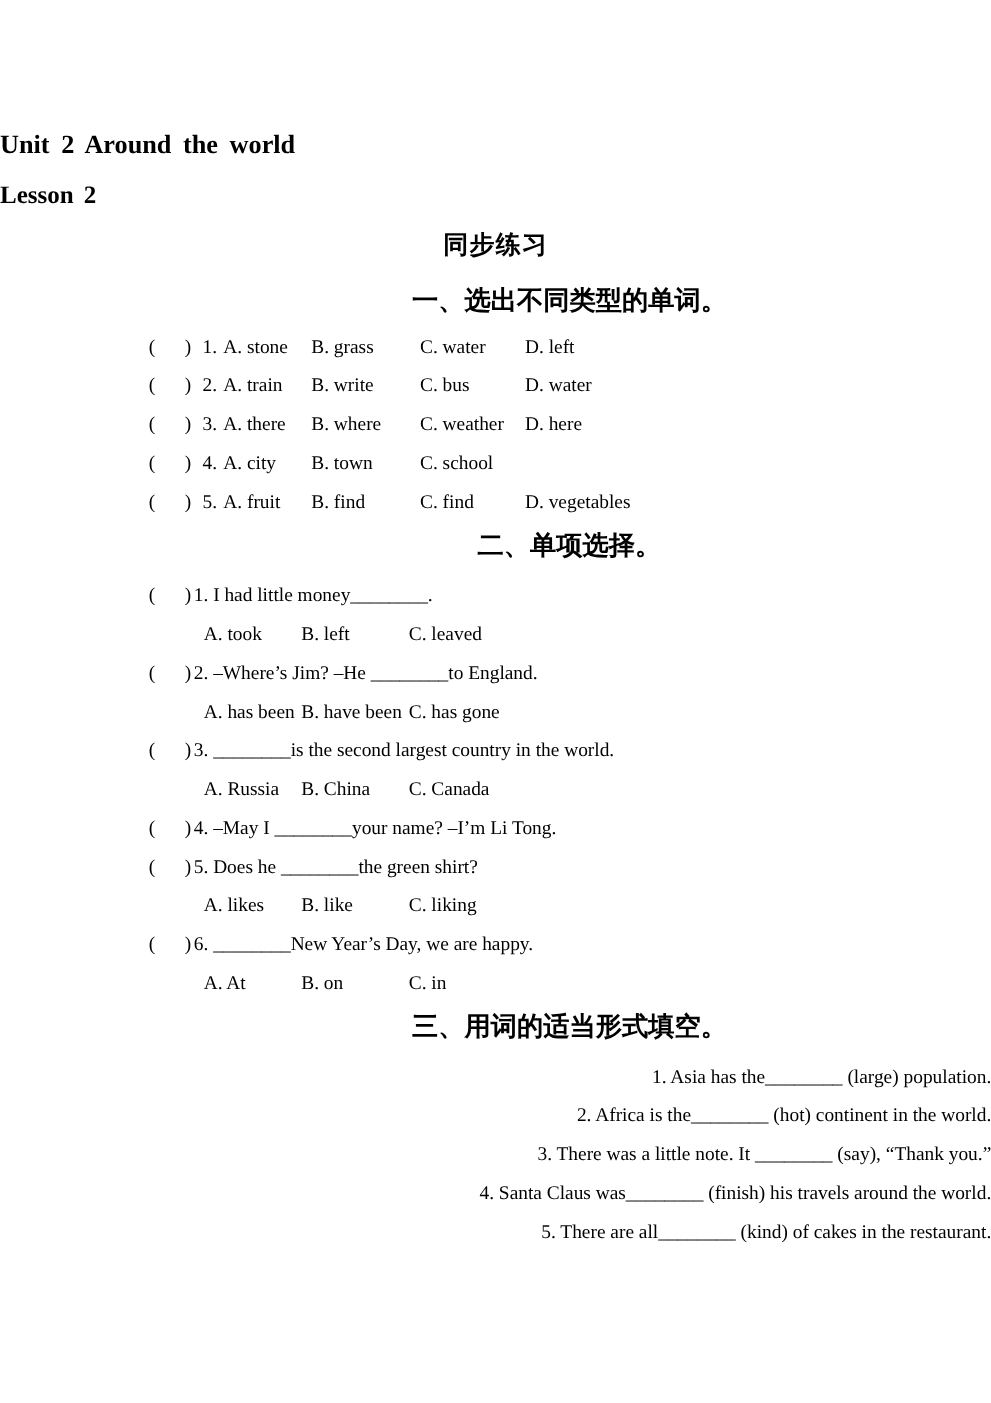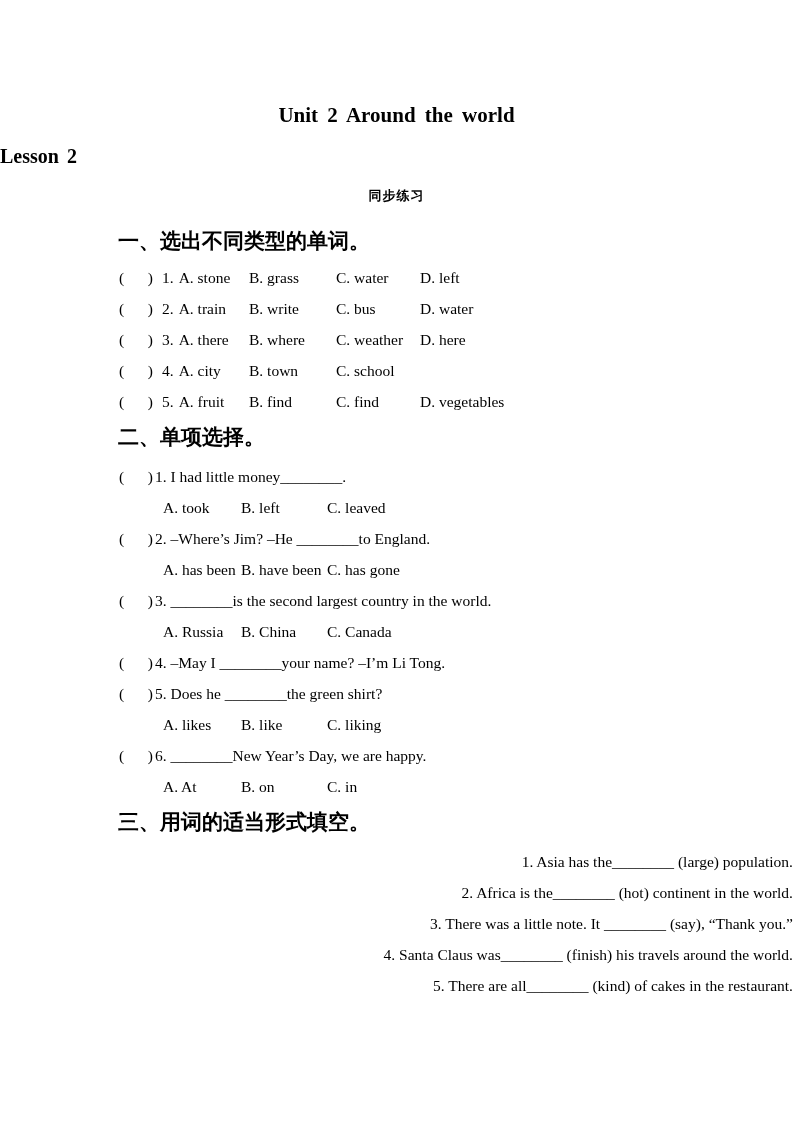--- a/index.html
+++ b/index.html
@@ -8,49 +8,49 @@
     width: 793px;
     height: 1122px;
     background: #ffffff;
     color: #000000;
     font-family: "Liberation Serif", "DejaVu Serif", serif;
     font-size: 15.5px;
     overflow: hidden;
   }
   .title {
     margin: 100px 0 0 0;
-    text-align: center;
     font-size: 21px;
     font-weight: bold;
     line-height: 30px;
     word-spacing: 4px;
   }
   .lesson {
     margin: 11px 0 0 0;
     text-align: left;
     font-size: 20px;
     font-weight: bold;
     line-height: 30px;
     word-spacing: 3px;
   }
   .cn-title {
     margin: 10px 0 0 0;
     text-align: center;
-    font-size: 13px;
+    font-size: 20px;
     font-weight: bold;
     line-height: 30px;
     font-family: "Liberation Sans", "DejaVu Sans", sans-serif;
     letter-spacing: 1px;
   }
   .sec-heading {
     margin: 14px 0 0 118px;
     font-size: 21px;
     font-weight: bold;
     line-height: 32px;
     font-family: Liberation Sans, sans-serif;
+    text-align: center;
   }
   .sec-heading.h2x { margin-top: 4px; }
   .rows1 { margin: 5px 0 0 119px; }
   .rows2 { margin: 8px 0 0 119px; }
   .rows3 { margin: 8px 0 0 119px; }
   .s1row {
     display: grid;
     grid-template-columns: 43px 87px 87px 84px auto;
     height: 31px;
     line-height: 31px;

